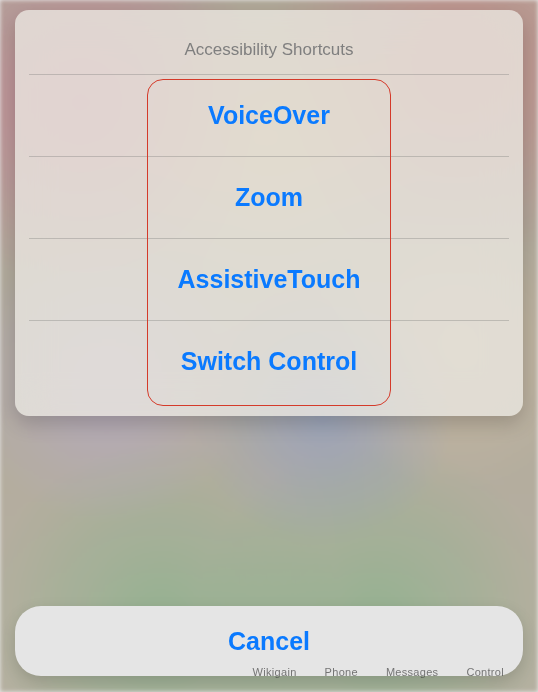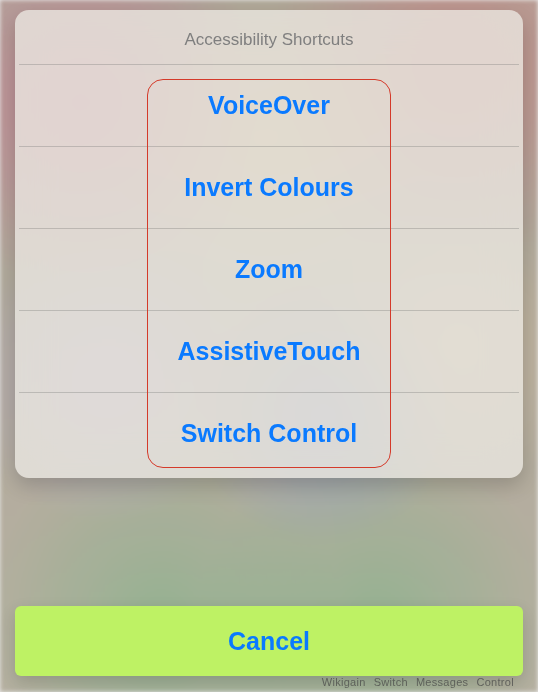--- a/index.html
+++ b/index.html
@@ -1,17 +1,17 @@
 <!DOCTYPE html>
 <html><head>
   <meta charset="utf-8">
   <style>
     * {
       margin: 0;
-      padding: 4px;
+      padding: 14px;
       box-sizing: border-box;
       font-family: -apple-system, BlinkMacSystemFont, "Helvetica Neue", Arial, sans-serif;
     }
     html, body {
       width: 538px;
       height: 692px;
       overflow: hidden;
     }
     .backdrop {
       position: absolute;
@@ -74,22 +74,22 @@
       border: 1.5px solid #d43a2a;
       border-radius: 16px;
       pointer-events: none;
     }
     .cancel {
       position: absolute;
       left: 15px;
       right: 15px;
       top: 606px;
       height: 70px;
-      border-radius: 6px;
-      background: #bef264;
+      border-radius: 26px;
+      background: #e5e5e5;
       display: flex;
       align-items: center;
       justify-content: center;
       color: #0a7aff;
       font-size: 25px;
       font-weight: 600;
       cursor: pointer;
       box-shadow: 0 6px 16px rgba(0,0,0,0.15);
     }
     .bottom-labels {
@@ -116,37 +116,34 @@
 <div class="backdrop"></div>
 <div class="dim"></div>
 
 <div class="sheet">
   <div class="sheet-title">Accessibility Shortcuts</div>
 
   <div class="option">
     <span>VoiceOver</span>
   </div>
   <div class="option">
-    <span>Invert Colours</span>
-  </div>
-  <div class="option">
     <span>Zoom</span>
   </div>
   <div class="option">
     <span>AssistiveTouch</span>
   </div>
   <div class="option">
     <span>Switch Control</span>
   </div>
 
   <div class="highlight"></div>
 </div>
 
 <div class="cancel">
   <span>Cancel</span>
 </div>
 
 <div class="bottom-labels">
   <span>Wikigain</span>
-  <span>Switch</span>
+  <span>Phone</span>
   <span>Messages</span>
   <span>Control</span>
 </div>
 
 </body></html>

